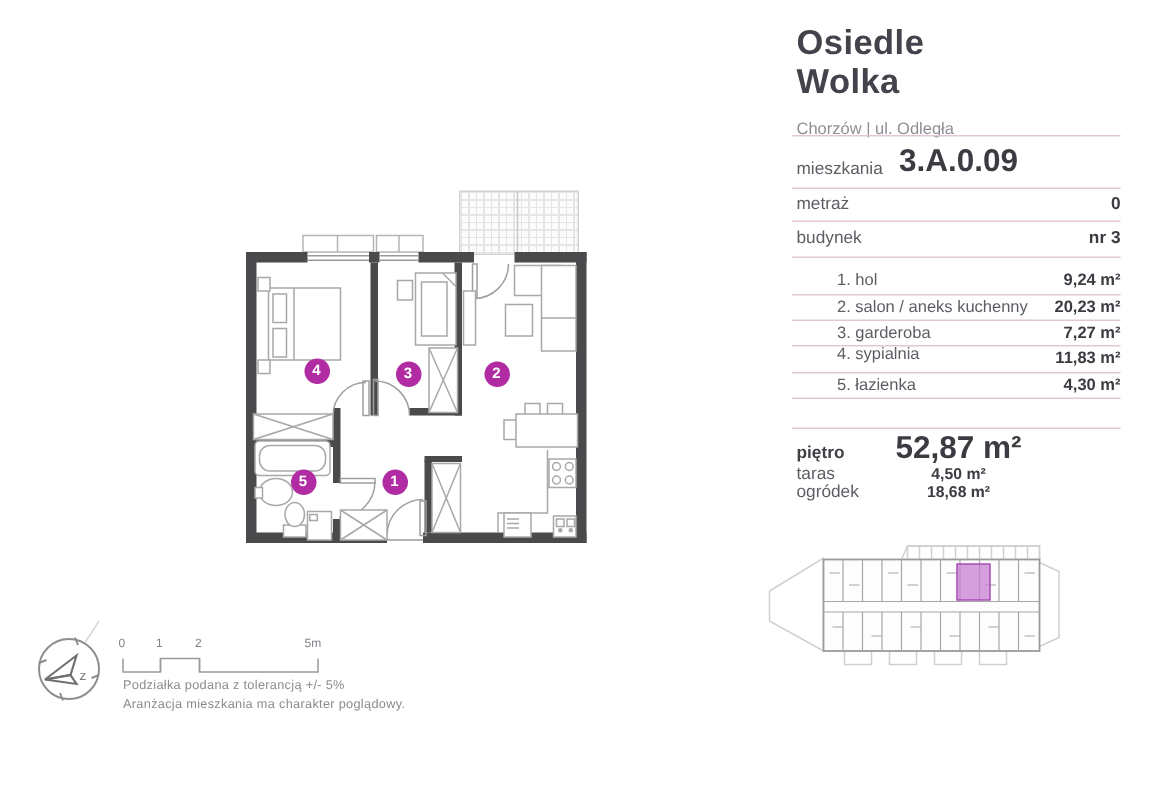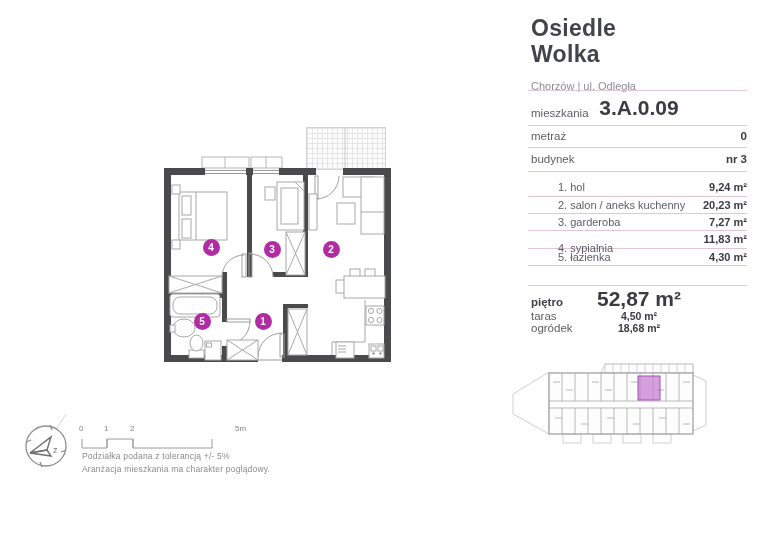--- a/index.html
+++ b/index.html
@@ -213,21 +213,21 @@
 
   <div class="badge" style="left:254.5px;top:312.5px;">1</div>
   <div class="badge" style="left:322.5px;top:240.5px;">2</div>
   <div class="badge" style="left:263.5px;top:240.5px;">3</div>
   <div class="badge" style="left:202.5px;top:238.5px;">4</div>
   <div class="badge" style="left:193.5px;top:312.5px;">5</div>
 
   <span class="tick" style="left:79px;top:424px;">0</span>
   <span class="tick" style="left:104px;top:424px;">1</span>
   <span class="tick" style="left:130px;top:424px;">2</span>
-  <span class="tick" style="left:203px;top:424px;margin-left:32px;">5m</span>
+  <span class="tick" style="left:203px;top:424px;">5m</span>
 
   <div class="note" style="top:451px;">Podziałka podana z tolerancją +/- 5%</div>
   <div class="note" style="top:464px;">Aranżacja mieszkania ma charakter poglądowy.</div>
 
   <div class="title">
     <div>Osiedle</div>
     <div>Wolka</div>
   </div>
   <div class="subtitle">Chorzów | ul. Odległa</div>
 
@@ -248,21 +248,21 @@
   <div class="val" style="top:130px;">0</div>
   <div class="lbl" style="top:153px;">budynek</div>
   <div class="val" style="top:153px;">nr 3</div>
 
   <div class="room-lbl" style="top:181px;">1. hol</div>
   <div class="room-val" style="top:181px;">9,24 m²</div>
   <div class="room-lbl" style="top:198.5px;">2. salon / aneks kuchenny</div>
   <div class="room-val" style="top:198.5px;">20,23 m²</div>
   <div class="room-lbl" style="top:215.5px;">3. garderoba</div>
   <div class="room-val" style="top:215.5px;">7,27 m²</div>
-  <div class="room-lbl" style="top:242px;">4. sypialnia</div>
+  <div class="room-lbl" style="top:230px;">4. sypialnia</div>
   <div class="room-val" style="top:233px;">11,83 m²</div>
   <div class="room-lbl" style="top:250.5px;">5. łazienka</div>
   <div class="room-val" style="top:250.5px;">4,30 m²</div>
 
   <div class="sum-lbl bold" style="top:296px;">piętro</div>
   <div class="sum-val big" style="top:288px;">52,87 m²</div>
   <div class="sum-lbl" style="top:310px;">taras</div>
   <div class="sum-val" style="top:310px;">4,50 m²</div>
   <div class="sum-lbl" style="top:322px;">ogródek</div>
   <div class="sum-val" style="top:322px;">18,68 m²</div>

